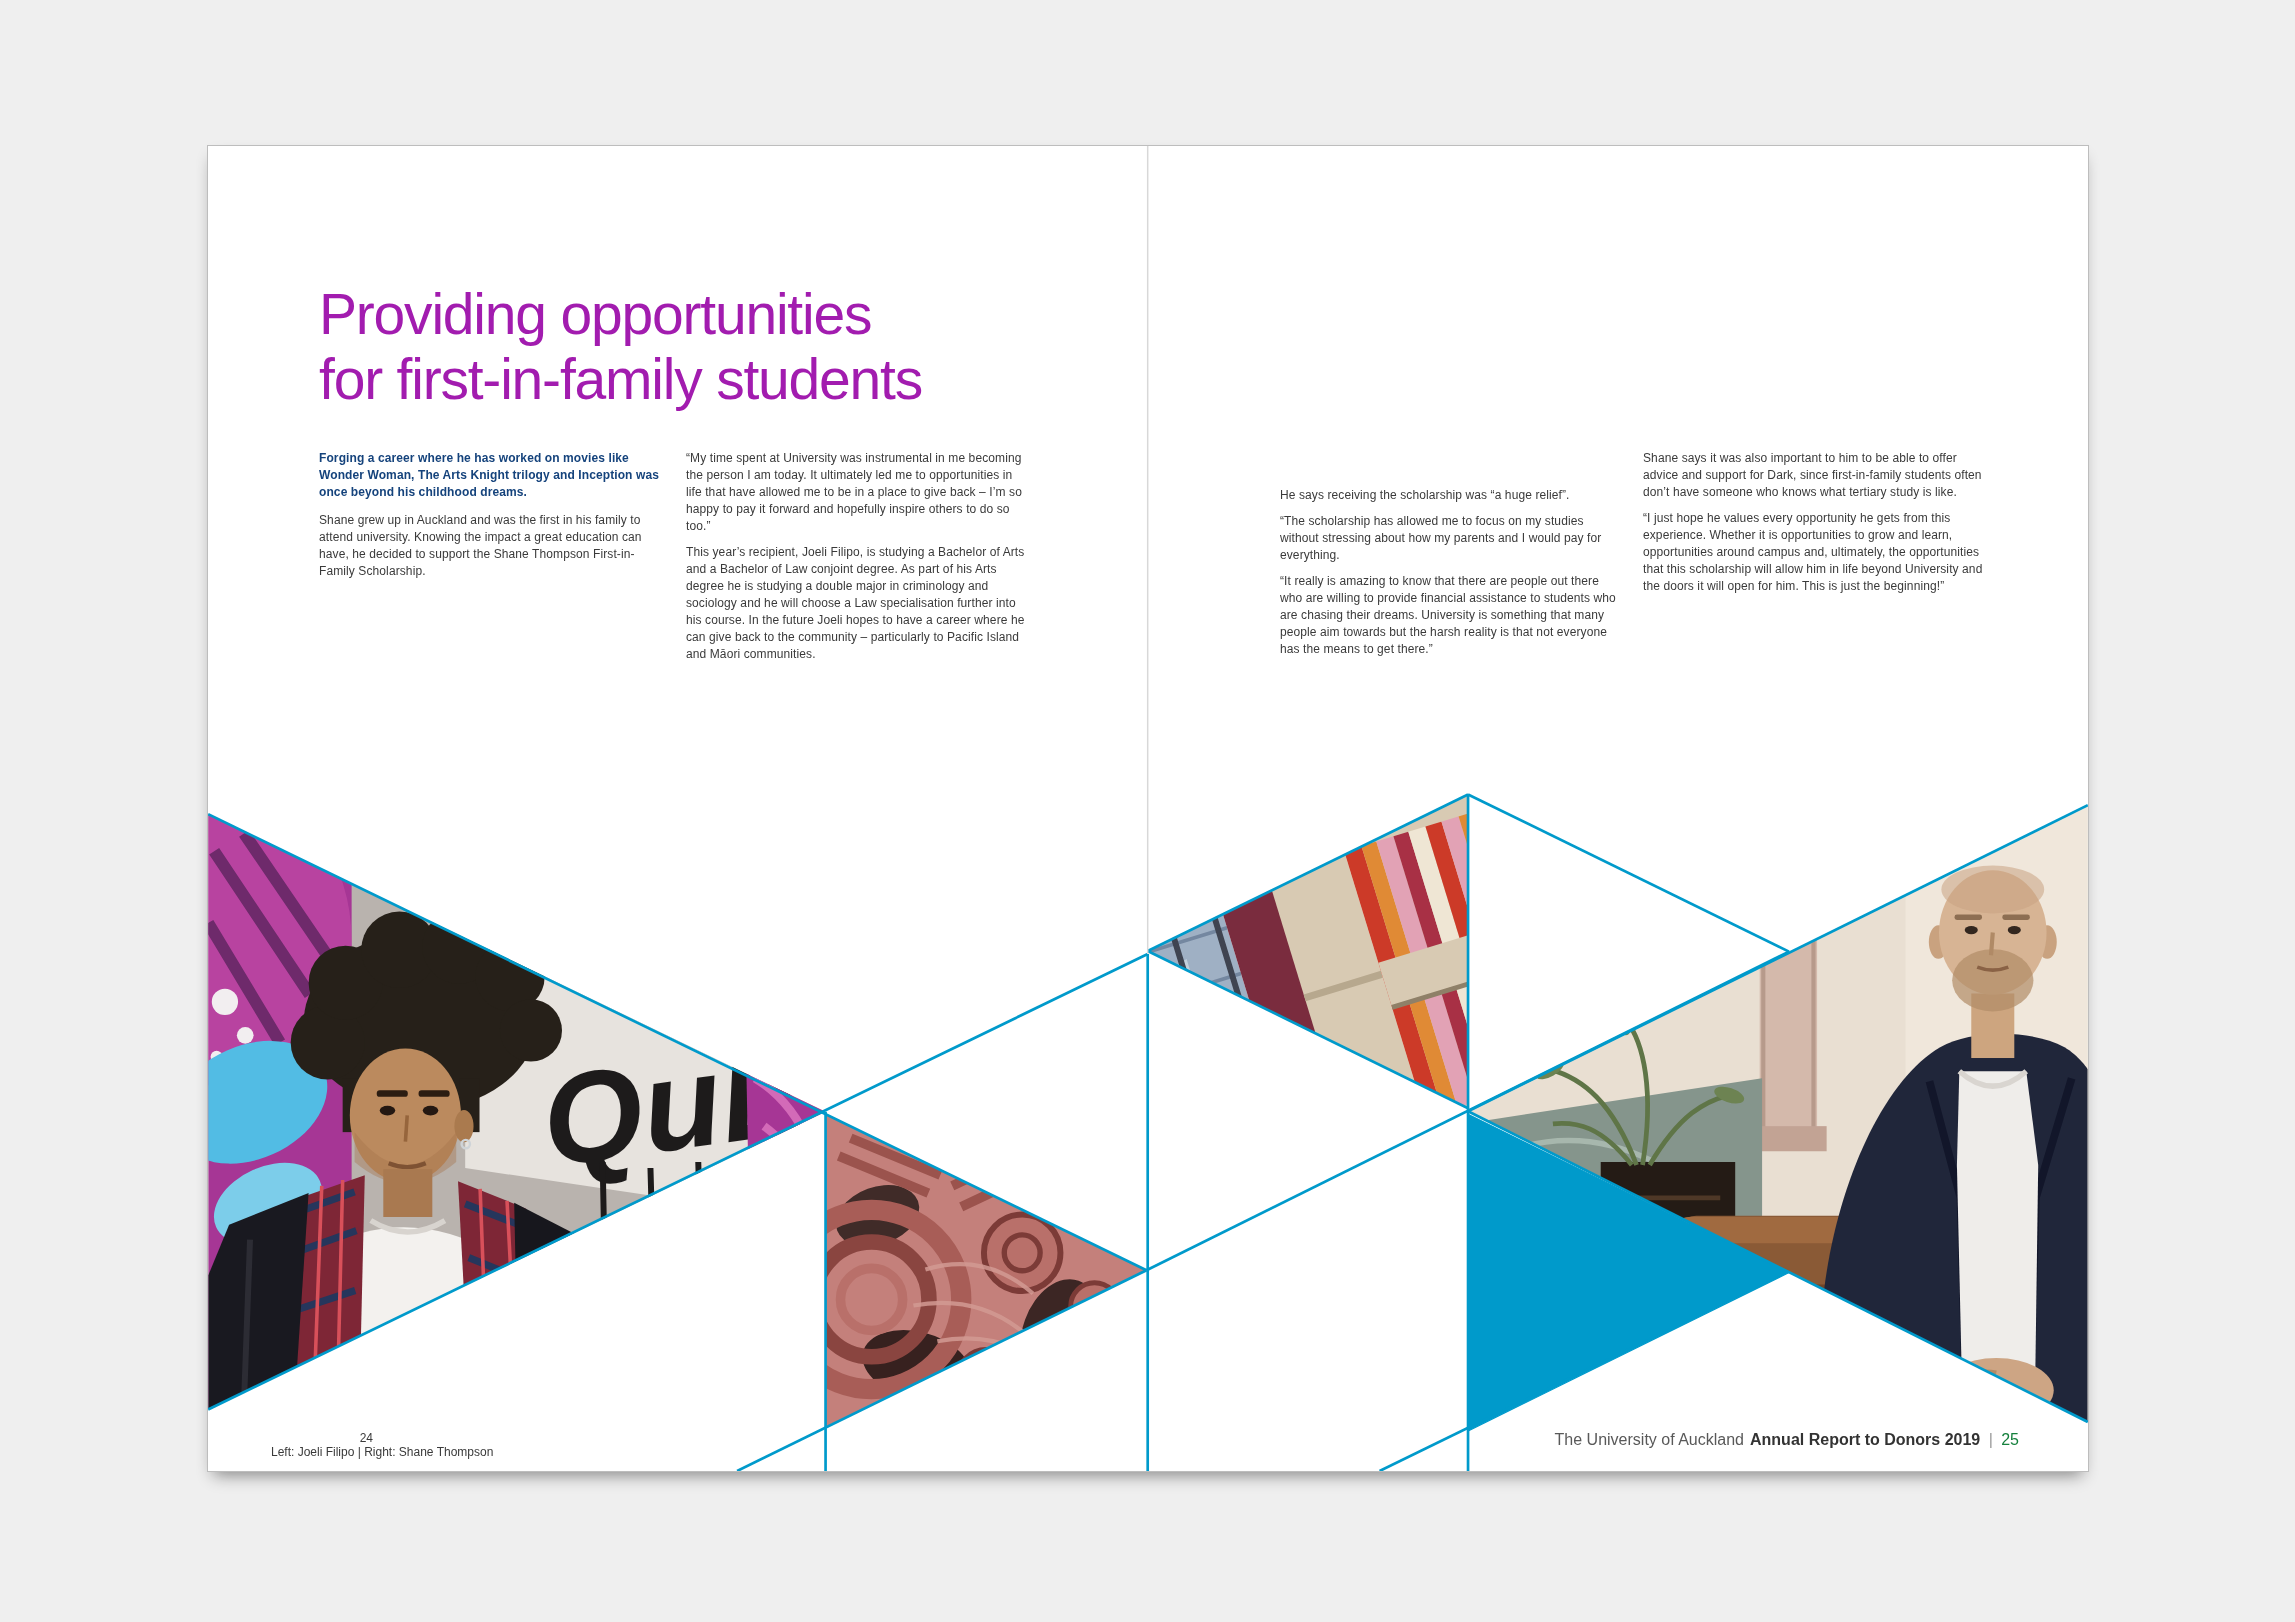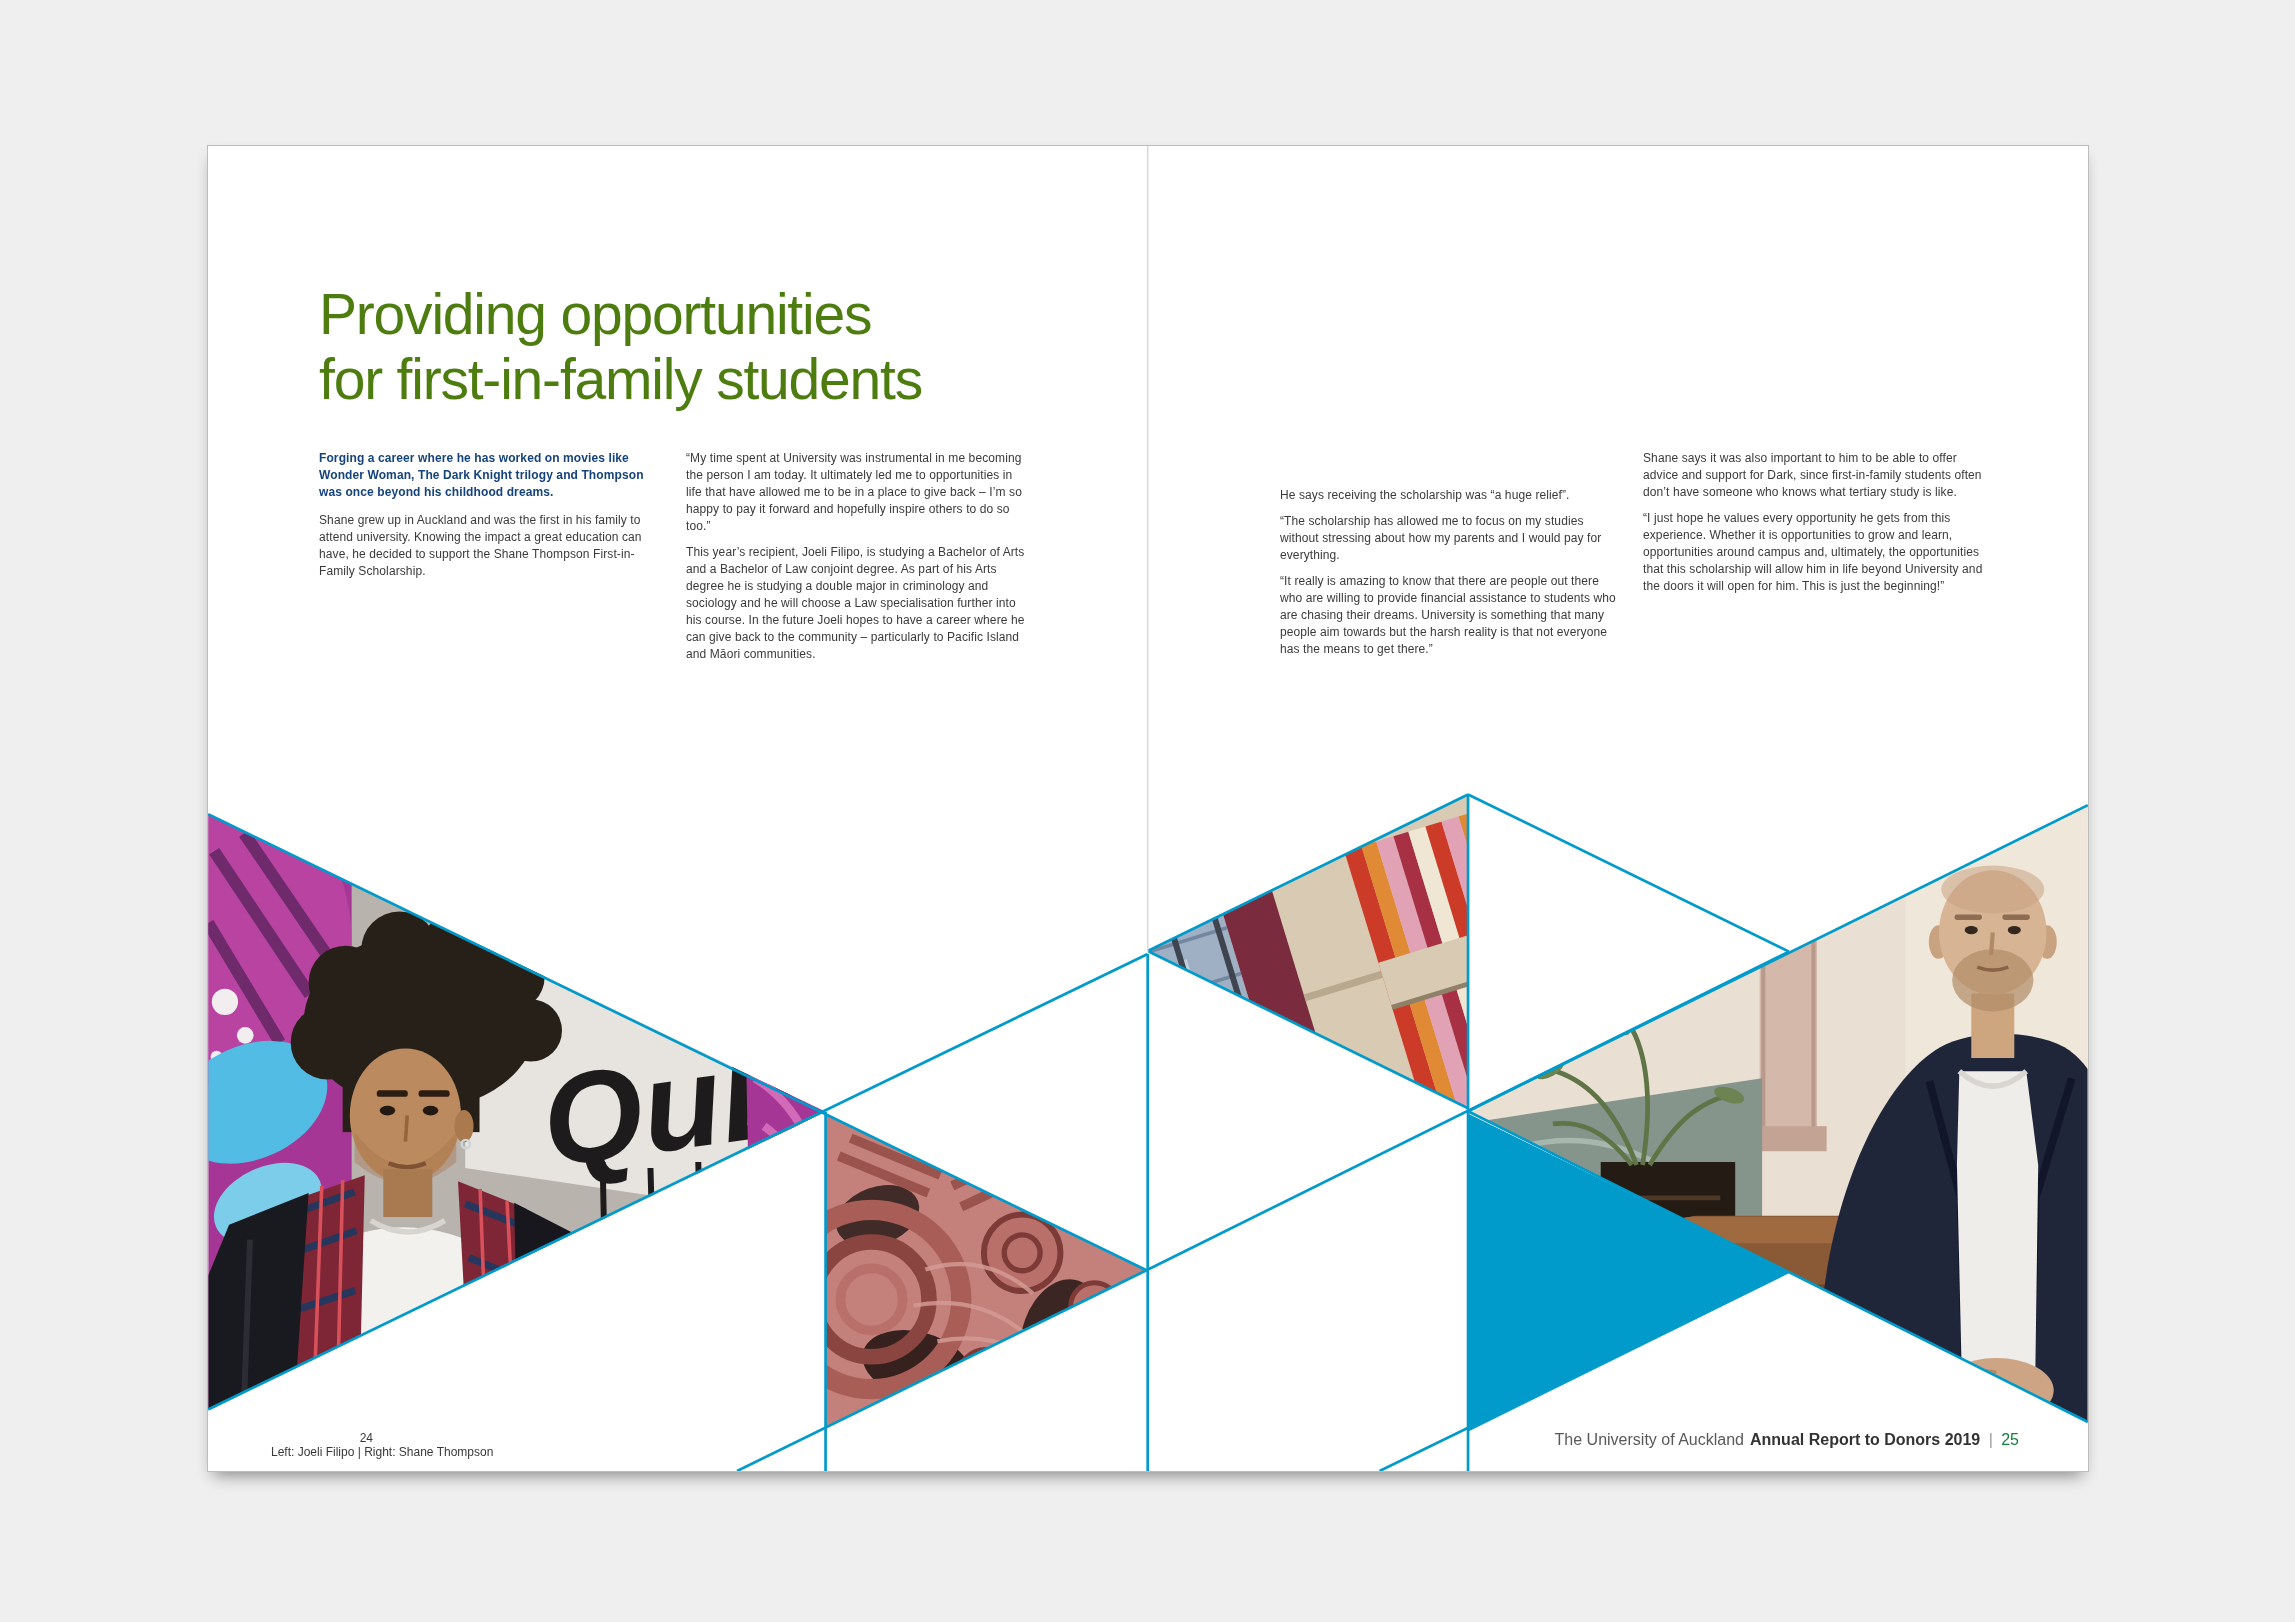--- a/index.html
+++ b/index.html
@@ -12,21 +12,21 @@
   .spread{
     position:absolute;left:208px;top:146px;width:1880px;height:1325px;
     background:#ffffff;
     outline:0.6px solid #bdbdbd;
     box-shadow:0 8.4px 15.5px -4.8px rgba(0,0,0,.45);
     overflow:hidden;
   }
   .page-title{
     position:absolute;left:111px;top:136px;
     font-size:57px;line-height:65px;font-weight:300;
-    letter-spacing:-1.2px;color:#4d7c0f;
+    letter-spacing:-1.2px;color:#a21caf;
   }
   .col{
     position:absolute;top:304px;width:343px;
     font-size:12px;line-height:17px;letter-spacing:0.1px;color:#3a3a3a;
   }
   .col p{margin:0 0 9px 0;}
   .col p.intro{color:#15437c;font-weight:700;margin-bottom:11.4px;}
   .col1{left:111px;} .col2{left:478px;} .col3{left:1072px;margin-top:37px;} .col4{left:1435px;}
   .mosaic{position:absolute;left:0;top:0;width:1880px;height:1325px;pointer-events:none;}
   .footer-left{
@@ -47,21 +47,21 @@
 <body>
 
 <div class="spread">
 
   <div class="page-title">
     <div>Providing opportunities</div>
     <div>for first-in-family students</div>
   </div>
 
   <div class="col col1">
-    <p class="intro">Forging a career where he has worked on movies like Wonder Woman, The Dark Knight trilogy and Thompson was once beyond his childhood dreams.</p>
+    <p class="intro">Forging a career where he has worked on movies like Wonder Woman, The Arts Knight trilogy and Inception was once beyond his childhood dreams.</p>
     <p>Shane grew up in Auckland and was the first in his family to attend university. Knowing the impact a great education can have, he decided to support the Shane Thompson First-in-Family Scholarship.</p>
   </div>
   <div class="col col2">
     <p>“My time spent at University was instrumental in me becoming the person I am today. It ultimately led me to opportunities in life that have allowed me to be in a place to give back – I’m so happy to pay it forward and hopefully inspire others to do so too.”</p>
     <p>This year’s recipient, Joeli Filipo, is studying a Bachelor of Arts and a Bachelor of Law conjoint degree. As part of his Arts degree he is studying a double major in criminology and sociology and he will choose a Law specialisation further into his course. In the future Joeli hopes to have a career where he can give back to the community – particularly to Pacific Island and Māori communities.</p>
   </div>
   <div class="col col3">
     <p>He says receiving the scholarship was “a huge relief”.</p>
     <p>“The scholarship has allowed me to focus on my studies without stressing about how my parents and I would pay for everything.</p>
     <p>“It really is amazing to know that there are people out there who are willing to provide financial assistance to students who are chasing their dreams. University is something that many people aim towards but the harsh reality is that not everyone has the means to get there.”</p>

